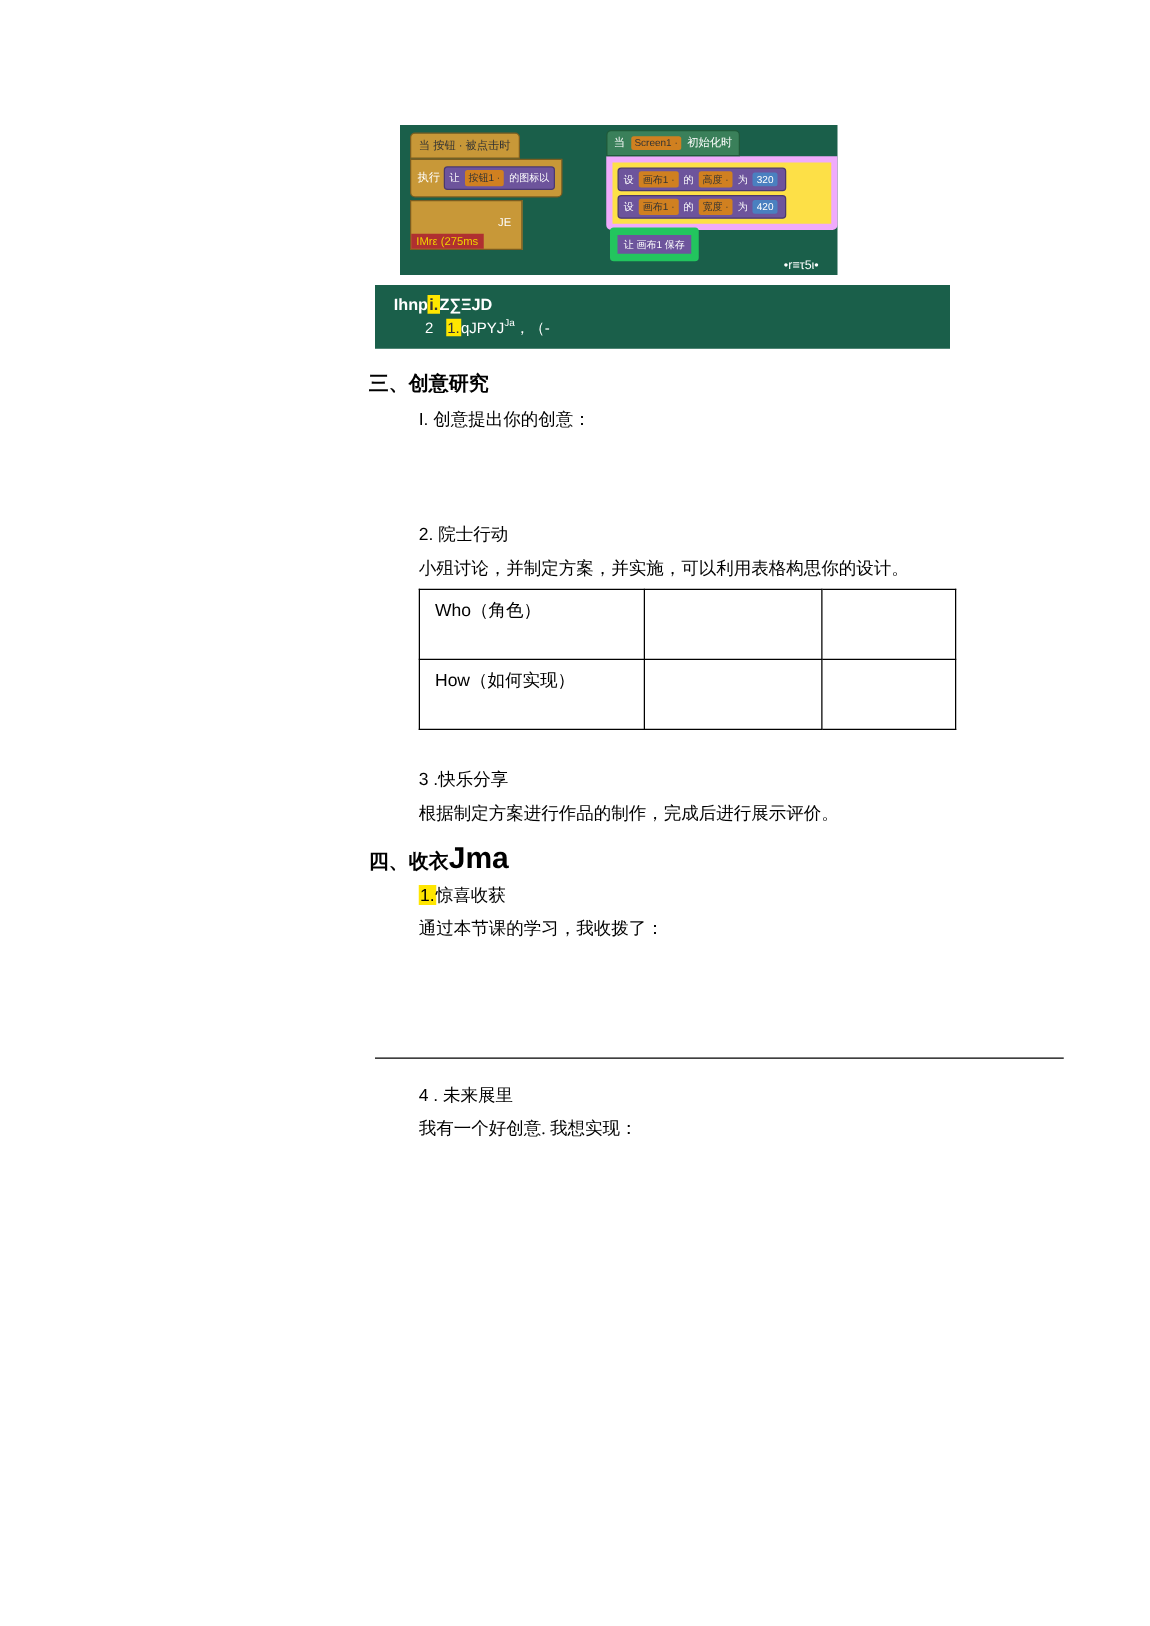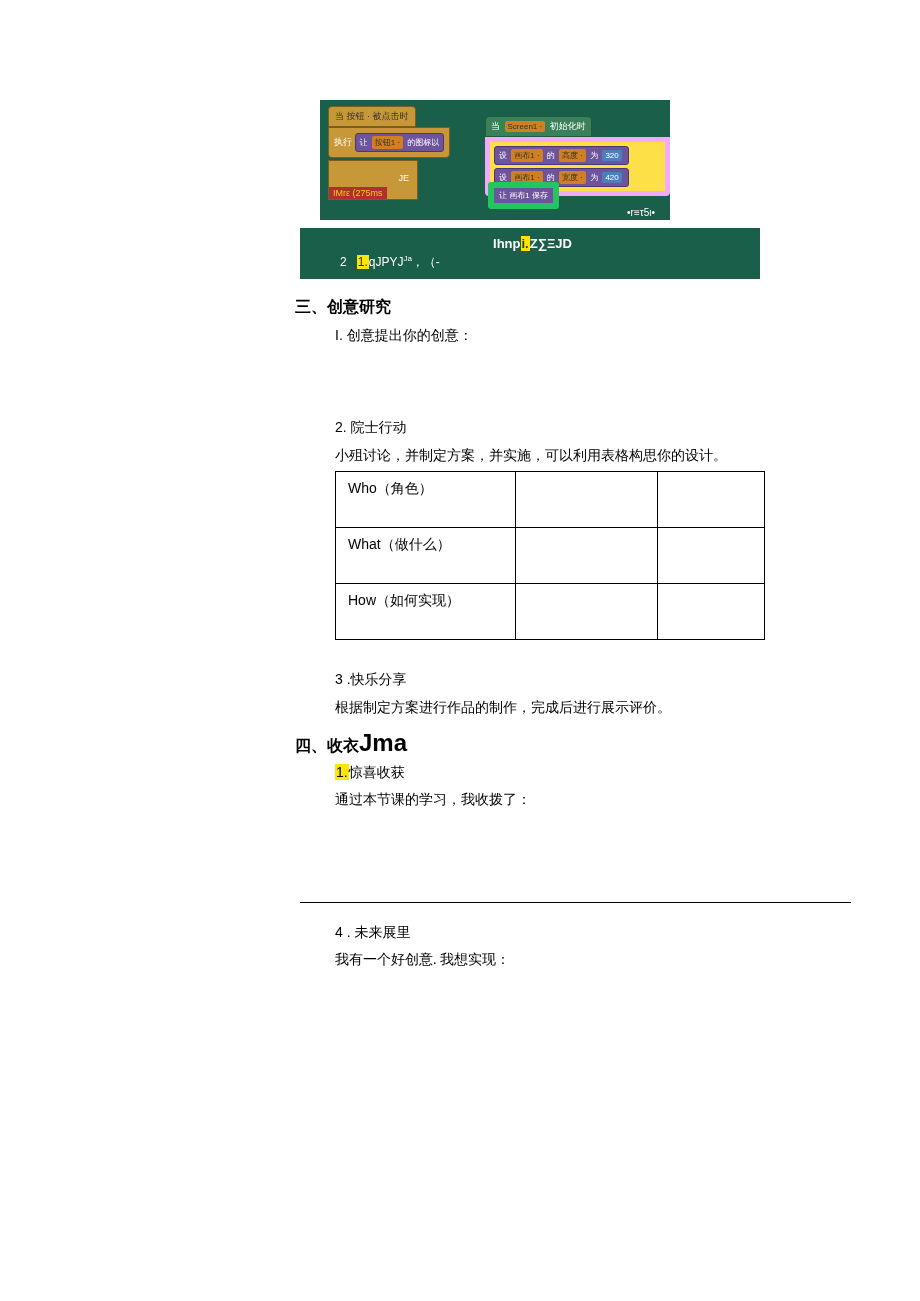--- a/index.html
+++ b/index.html
@@ -29,21 +29,21 @@
       margin-bottom: 8px;
       margin-left: 20px;
     }
     .block-group-1 {
       position: absolute;
       top: 6px;
       left: 8px;
     }
     .block-group-2 {
       position: absolute;
-      top: 16px;
+      top: 4px;
       left: 165px;
     }
     .block-hat {
       background: #c89838;
       color: #333;
       font-size: 9px;
       padding: 3px 6px;
       border-radius: 4px 4px 0 0;
       display: inline-block;
       border: 1px solid #7a5d20;
@@ -152,21 +152,20 @@
       background: #1a5f4a;
       color: #fff;
       width: 460px;
       padding: 8px 10px 8px 15px;
       margin-bottom: 18px;
       margin-left: 0;
       font-size: 13px;
     }
     .green-bar .line1 {
       font-weight: bold;
-      text-align: center;
     }
     .green-bar .hl {
       background: #ffe600;
       color: #333;
       padding: 0 1px;
     }
     .green-bar .line2 {
       margin-top: 3px;
       padding-left: 25px;
       font-size: 12px;
@@ -313,25 +312,20 @@
   <div class="sub-item-desc">小殂讨论，并制定方案，并实施，可以利用表格构思你的设计。</div>
 
   <table class="design">
     <tbody>
     <tr>
       <td>Who（角色）</td>
       <td></td>
       <td></td>
     </tr>
     <tr>
-      <td>What（做什么）</td>
-      <td></td>
-      <td></td>
-    </tr>
-    <tr>
       <td>How（如何实现）</td>
       <td></td>
       <td></td>
     </tr>
   </tbody>
     </table>
 
   <div style="height:24px;"></div>
   <div class="sub-item">3   .快乐分享</div>
   <div class="sub-item-desc">根据制定方案进行作品的制作，完成后进行展示评价。</div>

